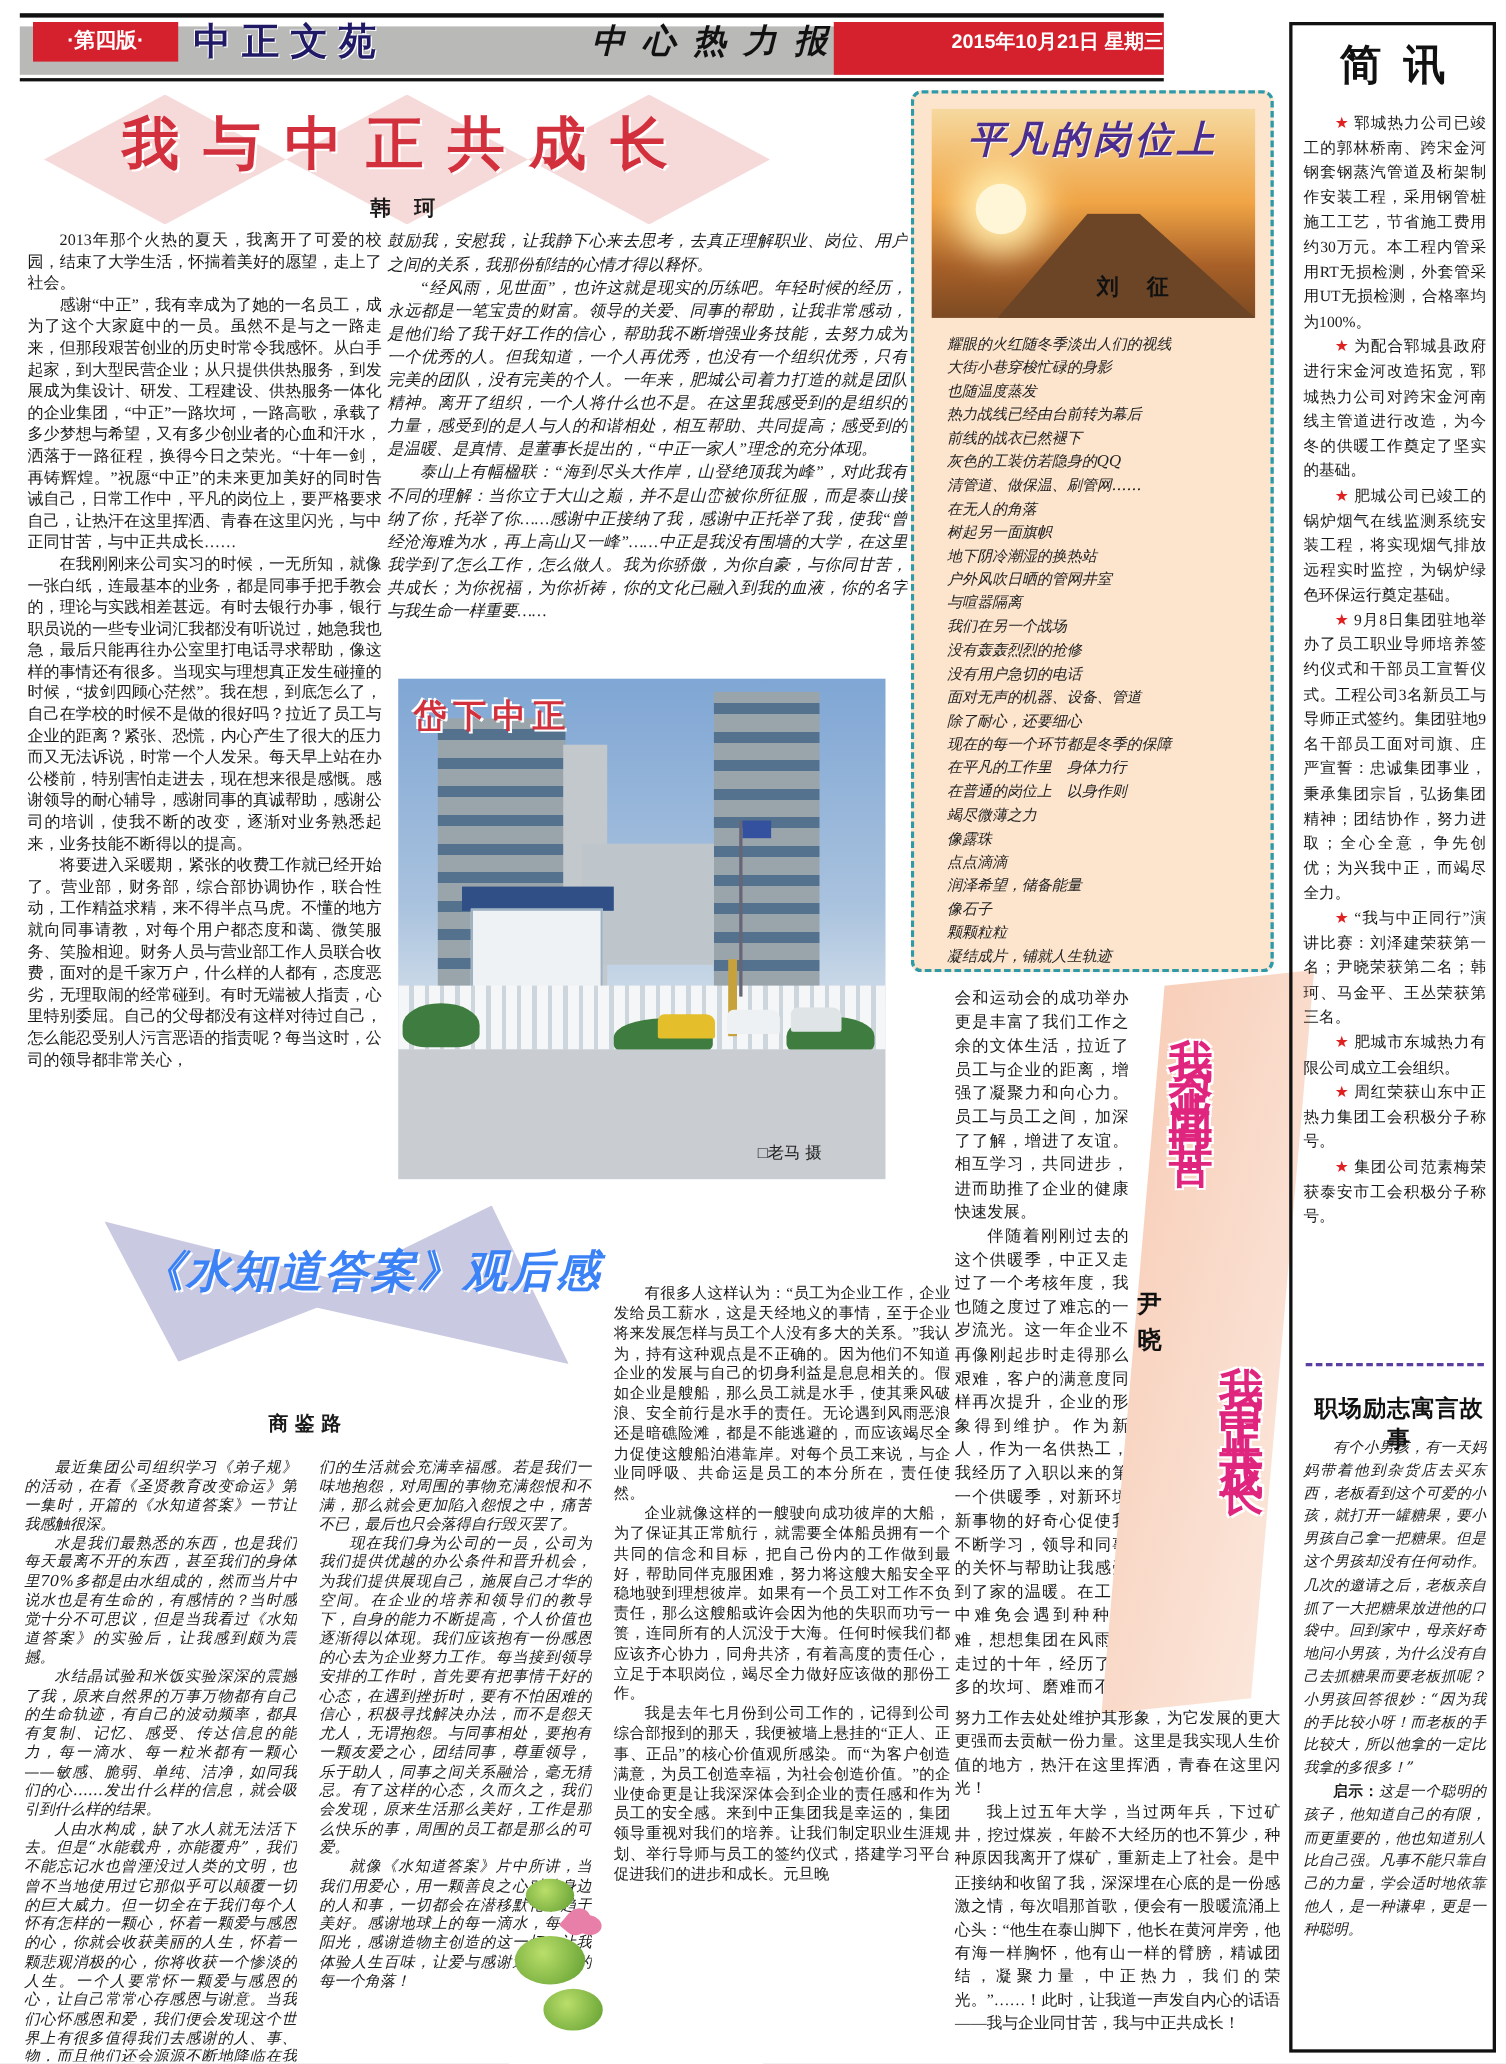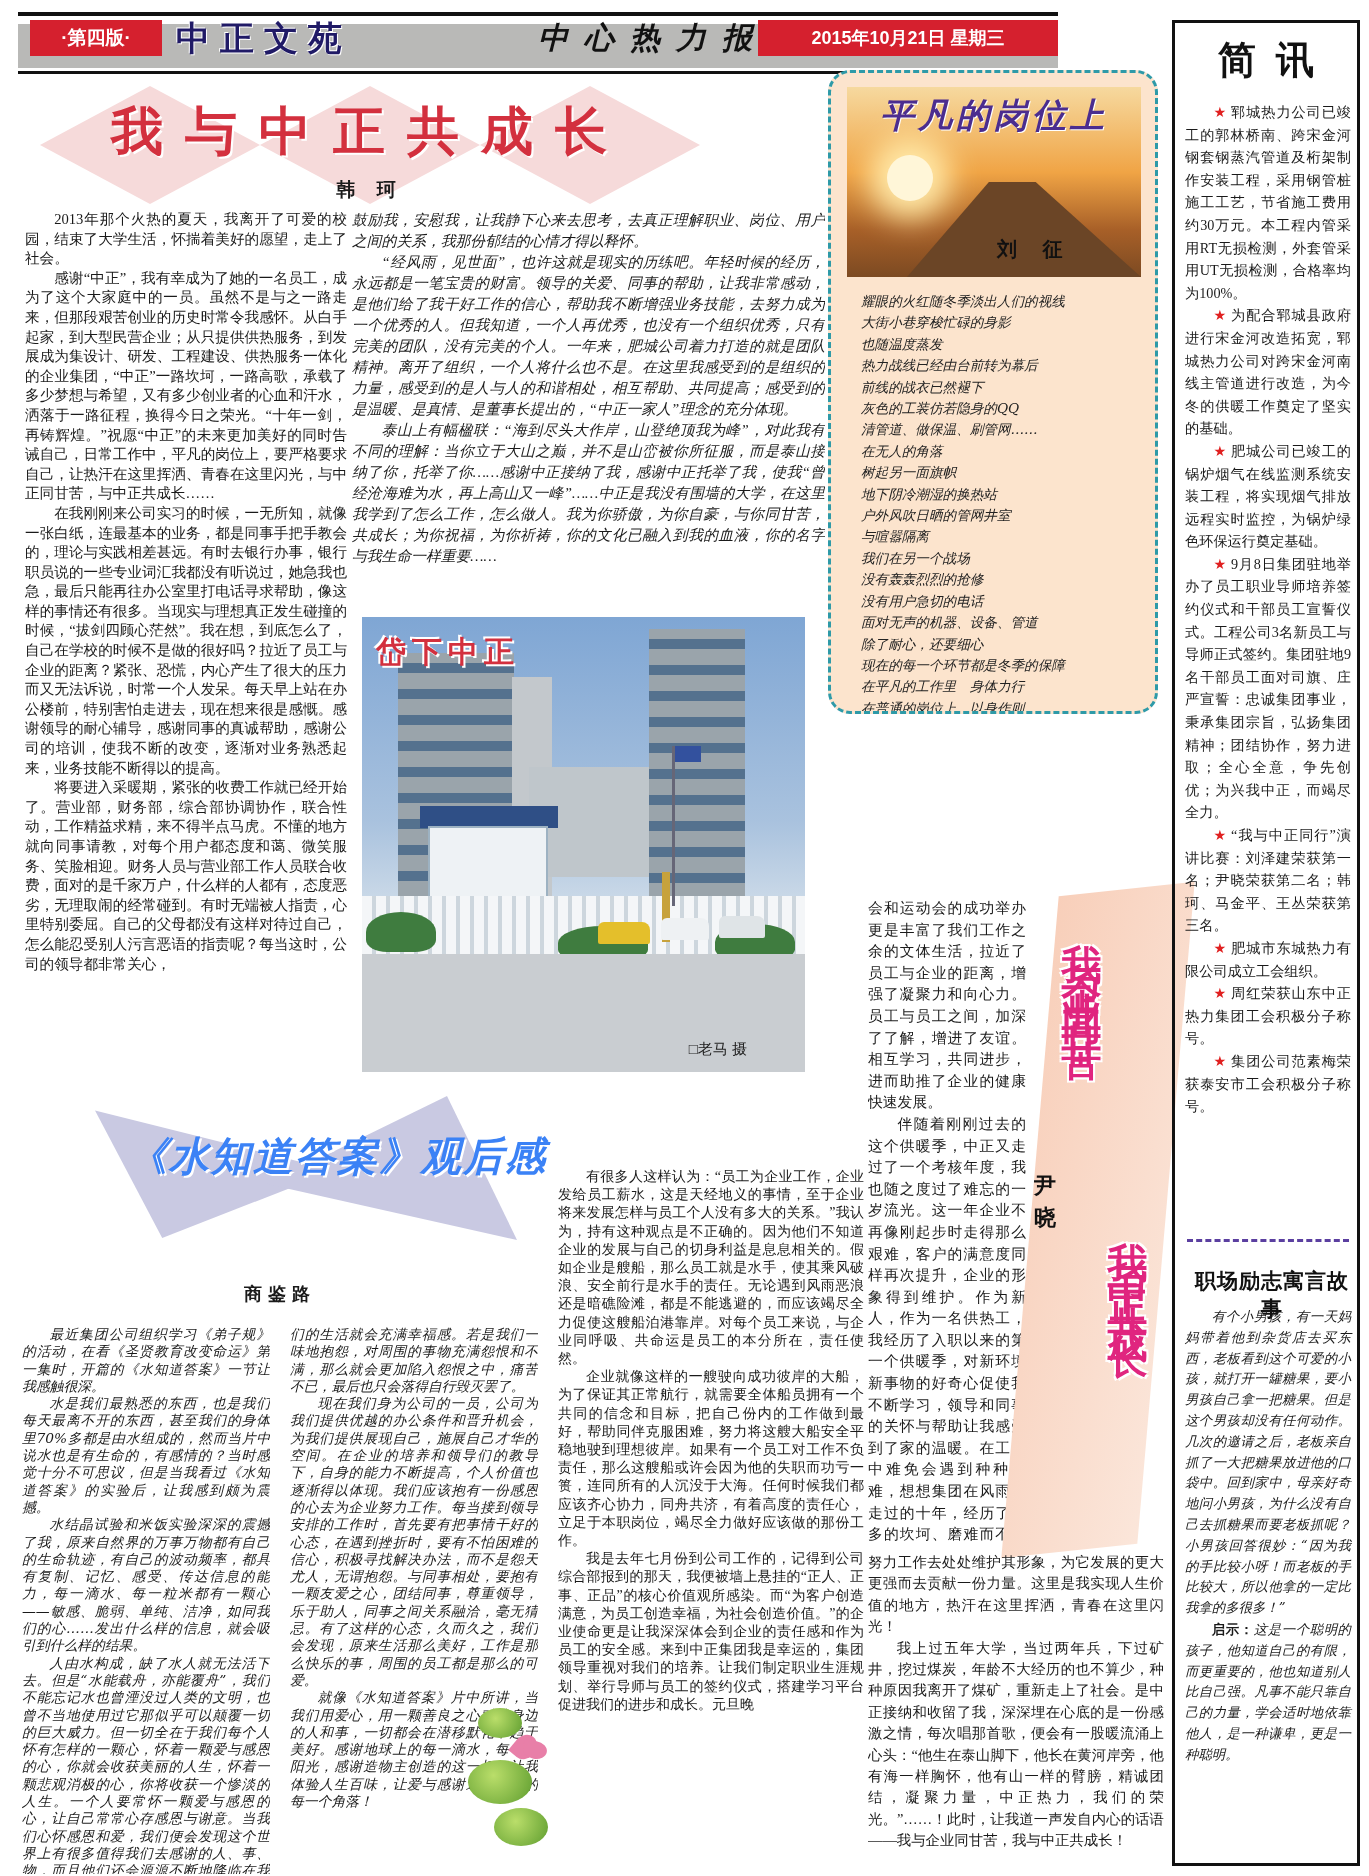--- a/index.html
+++ b/index.html
@@ -10,22 +10,22 @@
   
   #topbar{position:absolute;left:18px;top:12px;width:1040px;height:62px;
           border-top:4px solid #111;border-bottom:3px solid #111;}
   #topband{position:absolute;left:0;top:8px;right:0;height:44px;background:#b9b9b7;}
   #edition-box{position:absolute;left:12px;top:4px;width:132px;height:36px;background:#d5202e;
                color:#ffffff;font:bold 19px/36px "Liberation Sans",sans-serif;text-align:center;}
   #section-title{position:absolute;left:158px;top:1px;font:bold 34px/42px "Liberation Sans",sans-serif;
                  color:#201a66;letter-spacing:10px;text-shadow:1px 1px 0 #fff,-1px -1px 0 #fff;}
   #paper-name{position:absolute;left:370px;top:3px;width:380px;text-align:right;
               font:bold italic 30px/38px "DejaVu Serif",serif;color:#111;letter-spacing:16px;}
-  #date-box{position:absolute;right:0;top:4px;width:300px;height:36px;background:#d5202e;color:#fff;
-            font:bold 18px/36px "Liberation Sans",sans-serif;text-align:center;}
+  #date-box{position:absolute;right:0;top:4px;width:300px;height:48px;background:#d5202e;color:#fff;
+            font:bold 18px/36px "Liberation Sans",sans-serif;text-align:right;}
 
   
   #a1-titlewrap{position:absolute;left:40px;top:86px;width:660px;height:118px;}
   .diamond{position:absolute;width:220px;height:118px;background:#f6dada;
            clip-path:polygon(50% 0,100% 50%,50% 100%,0 50%);}
   #a1-title{position:absolute;left:0;top:10px;width:660px;text-align:center;color:#d3303e;
             font:bold 52px/70px "Liberation Sans",sans-serif;letter-spacing:22px;
             text-shadow:2px 2px 0 #fff;}
   #a1-author{position:absolute;left:300px;top:178px;width:140px;text-align:center;
              font:bold 19px/24px "Liberation Sans",sans-serif;letter-spacing:8px;}
@@ -48,22 +48,22 @@
   .bush{position:absolute;background:#3f7c3f;border-radius:50% 50% 30% 30%;}
   .car{position:absolute;height:22px;border-radius:6px 8px 2px 2px;}
   #guard{position:absolute;left:66px;bottom:150px;width:120px;height:96px;background:#eef2f5;
          border:2px solid #9db2c2;}
   #guard-roof{position:absolute;left:58px;bottom:244px;width:138px;height:22px;background:#2f4f86;}
   #barrier{position:absolute;left:300px;bottom:130px;width:8px;height:70px;background:#c7a23c;}
   #flag{position:absolute;right:130px;bottom:166px;width:3px;height:160px;background:#667;}
   #flag span{position:absolute;left:3px;top:0;width:26px;height:16px;background:#33519e;display:block;}
 
   
-  #poem{position:absolute;left:828px;top:70px;width:330px;height:644px;background:#fce4cd;
-        border:3px dashed #2e9aa8;border-radius:22px;overflow:hidden;}
+  #poem{position:absolute;left:828px;top:82px;width:330px;height:802px;background:#fce4cd;
+        border:3px dashed #2e9aa8;border-radius:10px;overflow:hidden;}
   #poem-img{position:absolute;left:16px;top:14px;width:294px;height:190px;overflow:hidden;
             background:linear-gradient(#f6d99f 0%,#f0a445 45%,#a86028 75%,#7c4a22 100%);}
   #sun{position:absolute;left:40px;top:68px;width:46px;height:46px;border-radius:50%;
        background:#fff6d8;box-shadow:0 0 30px 18px #ffe9a8;}
   #boardwalk{position:absolute;left:60px;bottom:0;width:234px;height:95px;background:#6b4526;
              clip-path:polygon(35% 0,55% 0,100% 100%,0 100%);}
   #poem-title{position:absolute;left:0;top:8px;width:100%;text-align:center;color:#4b2d8f;
               font:bold italic 34px/40px "DejaVu Serif",serif;letter-spacing:4px;
               text-shadow:1px 1px 0 #fff;}
   #poem-author{position:absolute;left:150px;top:150px;color:#111;

